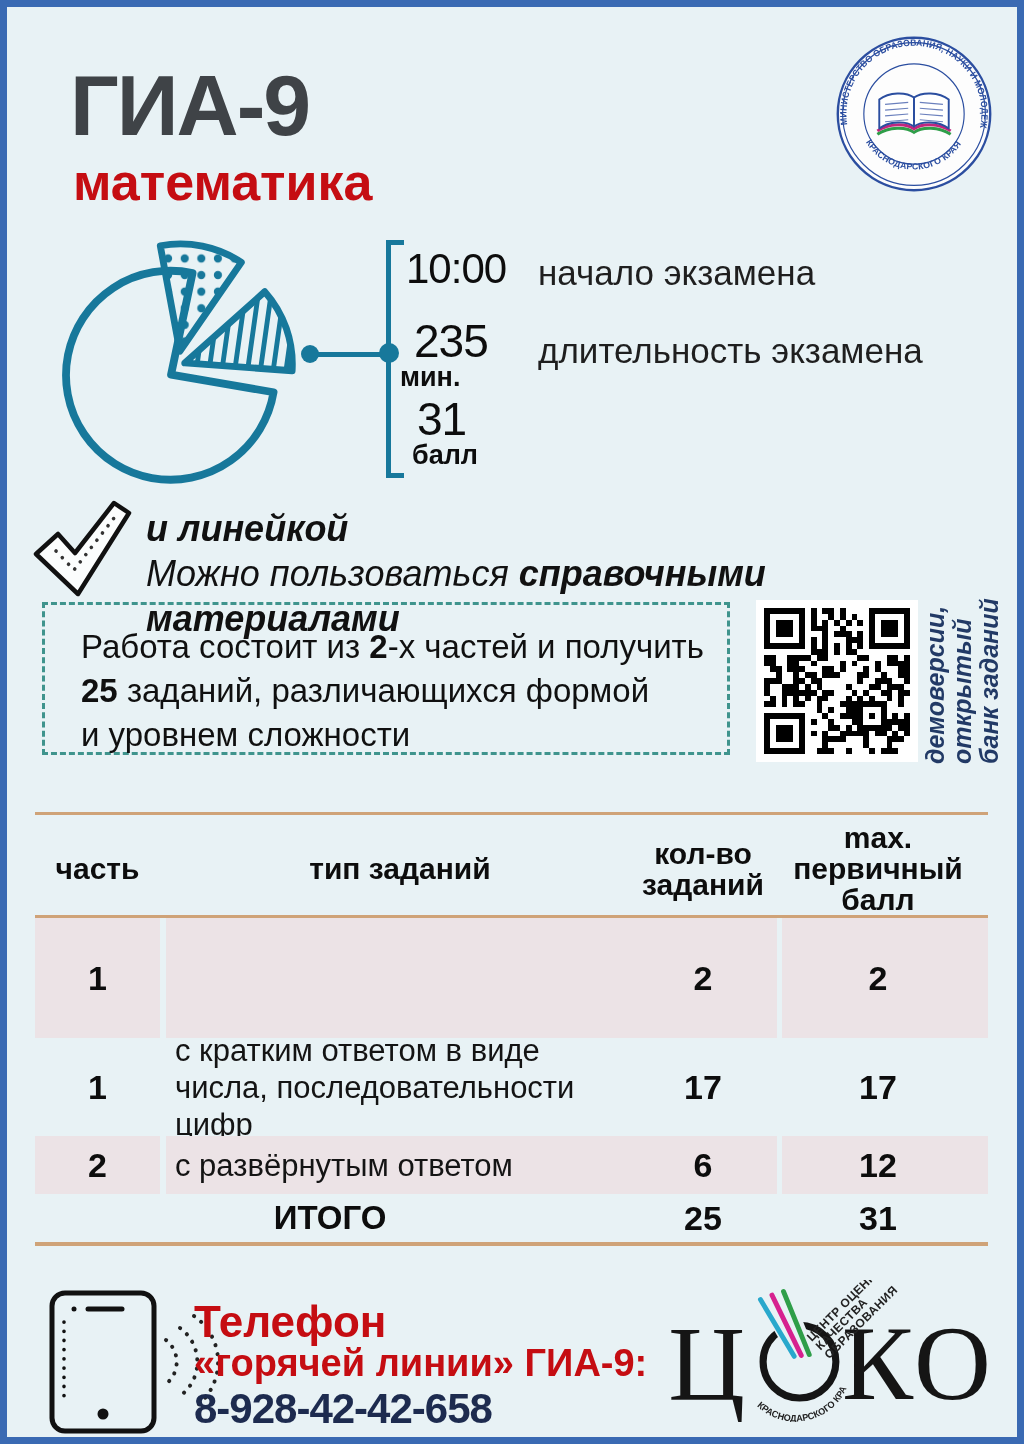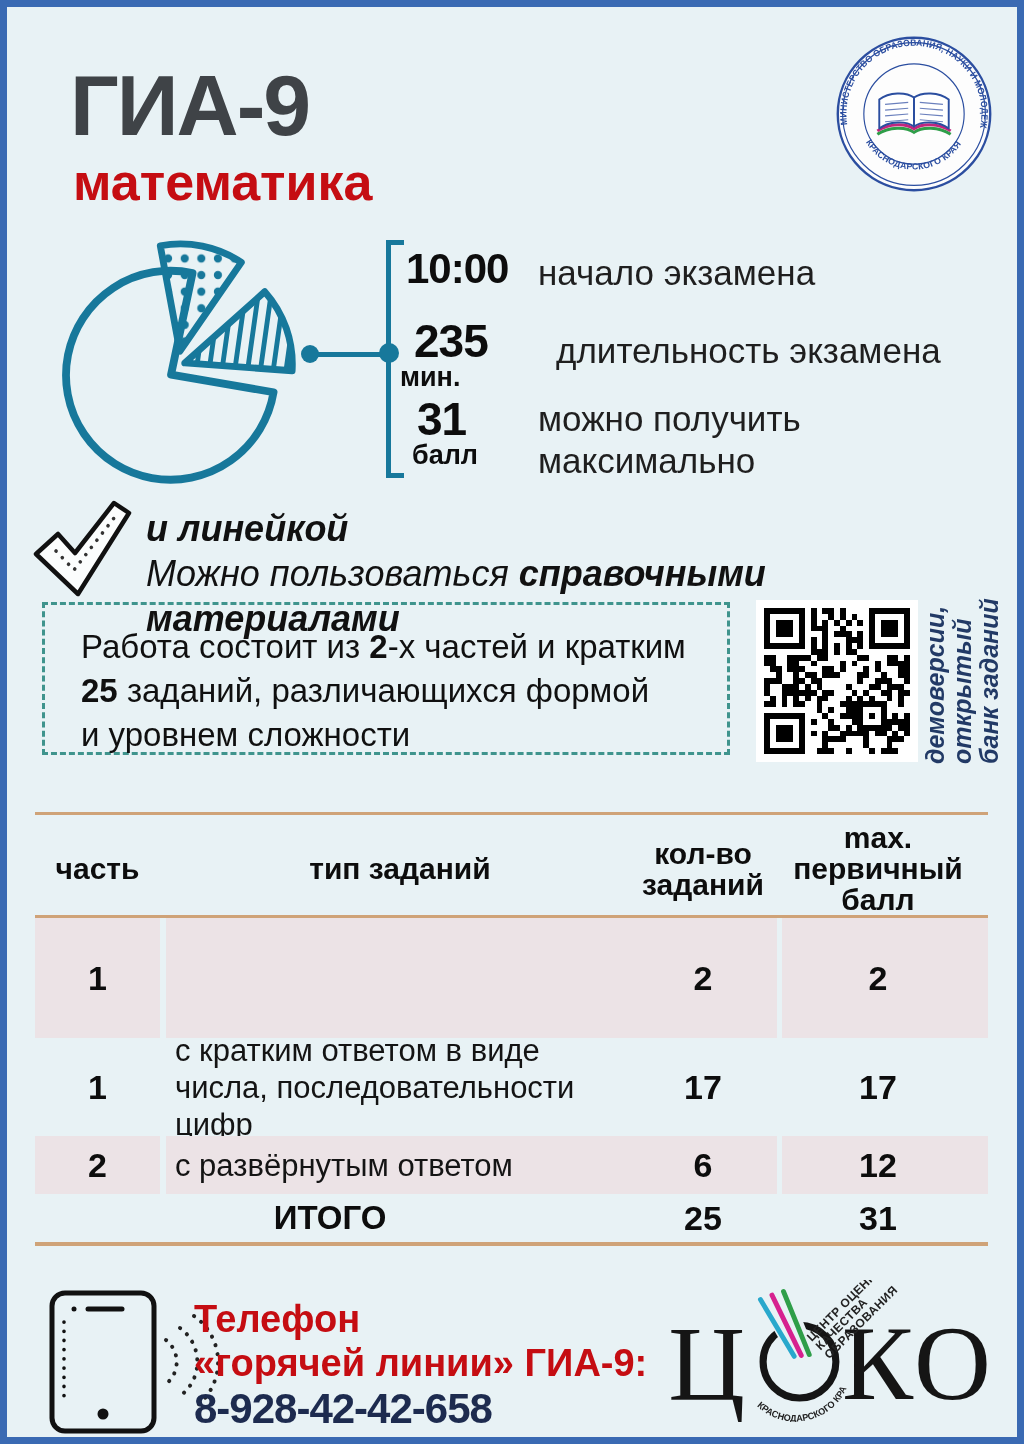--- a/index.html
+++ b/index.html
@@ -30,28 +30,28 @@
   #pie{left:46px;top:236px;width:254px;height:254px;}
   .tl{background:var(--teal);}
   #tl-vline{left:386px;top:240px;width:5px;height:238px;}
   #tl-captop{left:386px;top:240px;width:18px;height:5px;}
   #tl-capbot{left:386px;top:473px;width:18px;height:5px;}
   #tl-conn{left:311px;top:352px;width:79px;height:5px;}
   .tl-dot{border-radius:50%;background:var(--teal);}
   #tl-dot-a{left:301px;top:345px;width:18px;height:18px;}
   #tl-dot-b{left:379px;top:343px;width:20px;height:20px;}
 
-  .fact-value{font-weight:700;color:#0d0d0d;letter-spacing:-1px;line-height:1;}
+  .fact-value{font-weight:400;color:#0d0d0d;letter-spacing:-1px;line-height:1;}
   .fact-unit{font-weight:700;color:#0d0d0d;line-height:1;}
   .fact-label{font-size:35px;color:#1f1f1f;line-height:42px;}
   #f1-value{left:406px;top:248px;font-size:42px;}
   #f1-label{left:538px;top:252px;}
   #f2-value{left:414px;top:318px;font-size:46px;text-align:center;}
   #f2-unit{left:400px;top:364px;font-size:27px;}
-  #f2-label{left:538px;top:330px;margin-left:18px;}
+  #f2-label{left:538px;top:330px;}
   #f3-value{left:417px;top:396px;font-size:46px;}
   #f3-unit{left:412px;top:442px;font-size:27px;}
   #f3-label{left:538px;top:398px;width:360px;}
 
   
   #check-icon{left:28px;top:498px;width:108px;height:102px;}
   #allowed-note{left:146px;top:506px;width:840px;font-size:36px;font-style:italic;color:#111;line-height:45px;}
   #allowed-note b{font-weight:800;}
 
   
@@ -88,21 +88,21 @@
   .cell{position:absolute;top:0;height:100%;display:flex;align-items:center;}
   .cell.center{justify-content:center;text-align:center;}
   .cell-part{left:0;width:125px;font-size:34px;font-weight:700;color:#0d0d0d;}
   .cell-type{left:140px;width:452px;font-size:31px;line-height:37px;color:#141414;}
   .cell-count{left:594px;width:148px;font-size:34px;font-weight:700;color:#0d0d0d;}
   .cell-max{left:752px;width:182px;font-size:34px;font-weight:700;color:#0d0d0d;}
   .cell-total-label{left:100px;width:390px;font-size:33px;font-weight:700;color:#0d0d0d;}
 
   
   #phone-icon{left:44px;top:1288px;width:178px;height:150px;}
-  #hotline-1{left:194px;top:1300px;font-size:38px;font-weight:800;color:var(--red);line-height:1;}
+  #hotline-1{left:194px;top:1300px;font-size:44px;font-weight:800;color:var(--red);line-height:1;}
   #hotline-2{left:194px;top:1344px;font-size:38px;font-weight:800;color:var(--red);line-height:1;}
   #hotline-phone{left:194px;top:1388px;font-size:42px;font-weight:800;color:#1d2b4f;letter-spacing:-1px;line-height:1;}
   #tsoko{left:664px;top:1280px;width:334px;height:158px;}
 </style>
 </head>
 <body>
 
 <div class="poster">
   <div class="frame"></div>
 
@@ -171,36 +171,35 @@
 
   <div class="abs fact-value" id="f1-value">10:00</div>
   <div class="abs fact-label" id="f1-label">начало экзамена</div>
 
   <div class="abs fact-value" id="f2-value">235</div>
   <div class="abs fact-unit" id="f2-unit">мин.</div>
   <div class="abs fact-label" id="f2-label">длительность экзамена</div>
 
   <div class="abs fact-value" id="f3-value">31</div>
   <div class="abs fact-unit" id="f3-unit">балл</div>
-  <div class="abs fact-label" id="f3-label">можно получить максимально</div>
 
   <div class="abs" id="check-icon">
     <svg viewBox="0 0 108 102" width="108" height="102">
       <path d="M8,56 L30,36 L47,55 L86,5 L101,15 L50,96 Z" fill="#fbfdfd" stroke="#111" stroke-width="4.5" stroke-linejoin="round"></path>
       <path d="M28,53 L46,72 L86,20" fill="none" stroke="#333" stroke-width="3.6" stroke-linecap="round" stroke-dasharray="0.1 9"></path>
     </svg>
   </div>
   <div class="abs" id="allowed-note">
     <div><b>и линейкой</b></div>
     <div><span>Можно пользоваться </span><b>справочными материалами</b></div>
   </div>
 
   <div class="abs" id="structure-box">
     <div class="txt">
-      <div><span>Работа состоит из </span><b>2</b><span>-х частей и кратким</span></div>
+      <div><span>Работа состоит из </span><b>2</b><span>-х частей и получить</span></div>
       <div><b>25</b><span> заданий, различающихся формой</span></div>
       <div><span>и уровнем сложности</span></div>
     </div>
   </div>
 
   <div class="abs" id="qr-box">
     <svg viewBox="0 0 25 25" width="146" height="146" shape-rendering="crispEdges" fill="#000">
       <g>
         <rect x="0" y="0" width="7" height="7"></rect>
           <rect x="1" y="1" width="5" height="5" fill="#fff"></rect>

